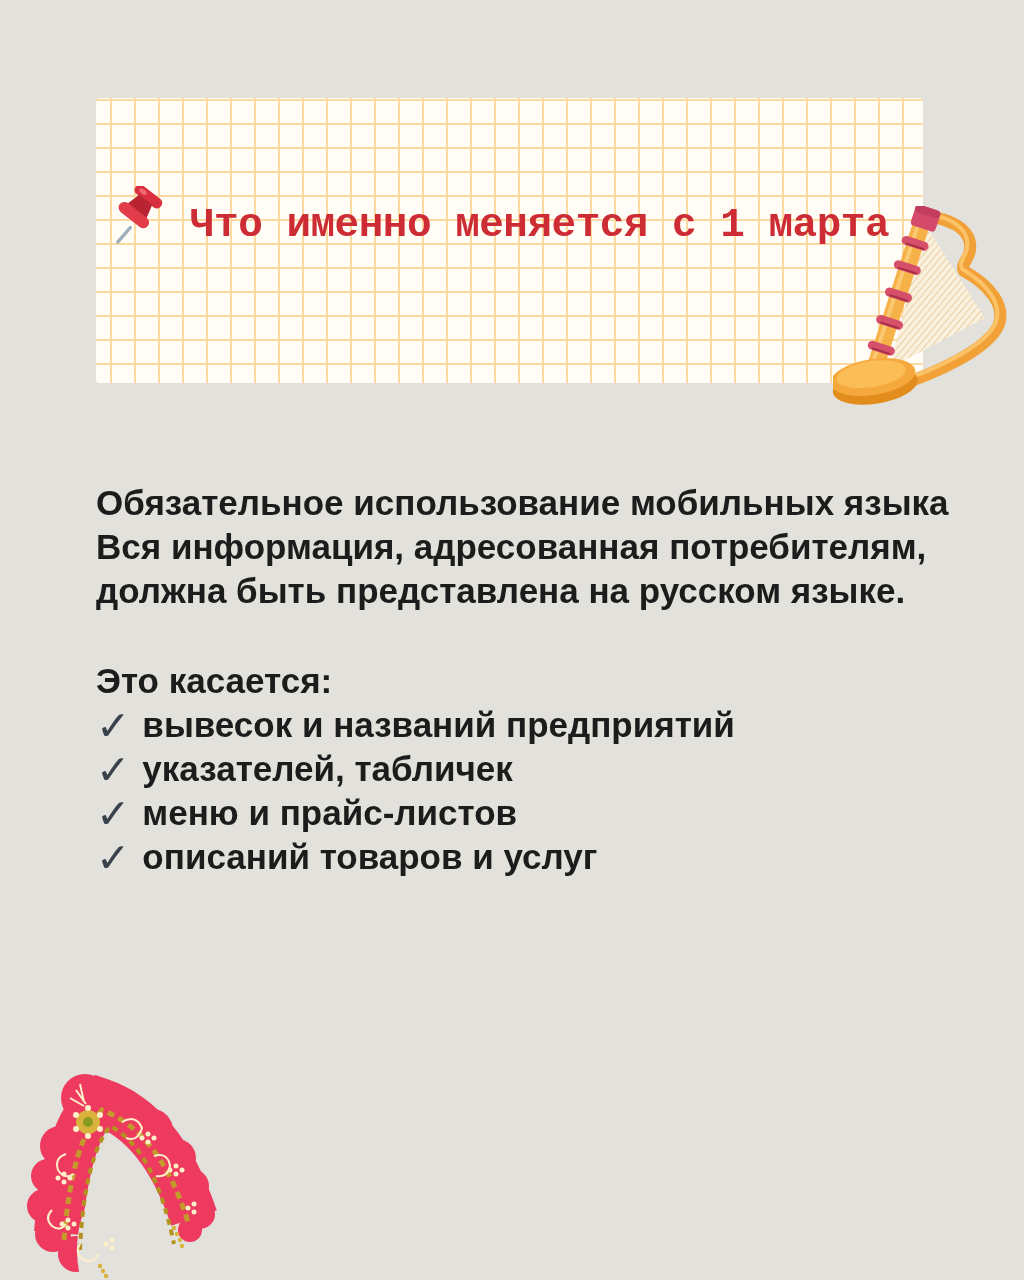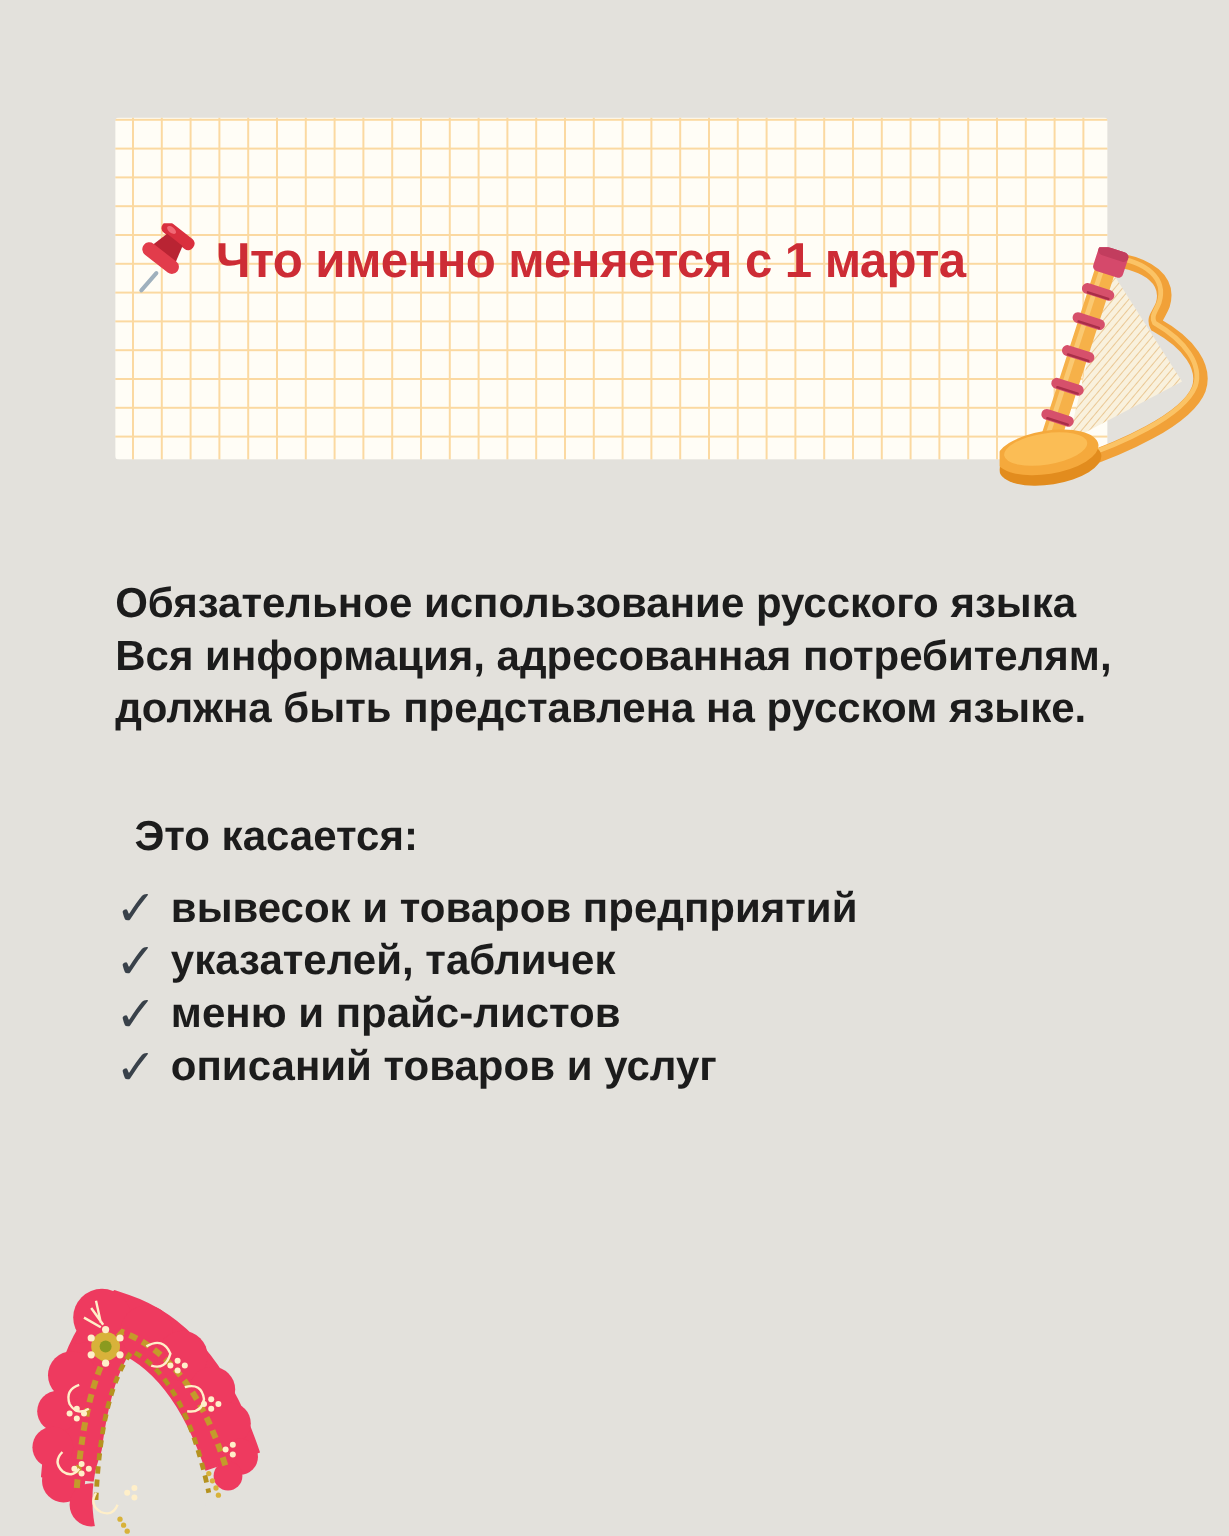--- a/index.html
+++ b/index.html
@@ -18,39 +18,39 @@
     background-image:
       linear-gradient(to right,#fbd9a1 2px,transparent 2px),
       linear-gradient(to bottom,#fbd9a1 2px,transparent 2px);
     background-size:24px 24px;
     background-position:14px 1px;
     border-radius:3px;
   }
 
   .title-row{
     position:absolute;left:112px;top:186px;
-    display:flex;align-items:center;gap:16px;
+    display:flex;align-items:flex-end;gap:26px;font-family:Liberation Mono, monospace;
   }
   .pin{flex:0 0 auto;}
   .title{
     font-size:41px;font-weight:700;color:#cd2c35;
     letter-spacing:-0.5px;white-space:nowrap;
   }
 
   .intro{
     position:absolute;left:96px;top:481px;width:858px;
     font-size:35px;font-weight:700;line-height:44px;color:#1c1c1c;
     white-space:pre-line;
   }
 
   .list{
     position:absolute;left:96px;top:659px;width:858px;
     font-size:35px;font-weight:700;line-height:44px;color:#1c1c1c;
   }
-  .list-heading{margin:16px;}
+  .list-heading{margin:0;}
   .item{margin:0;}
   .item-text{white-space:pre-line;}
   .check{
     font-weight:400;color:#39414a;margin-right:12px;
     font-size:41px;line-height:1;vertical-align:-3px;
   }
 
   .harp{position:absolute;left:833px;top:206px;}
   .kokoshnik{position:absolute;left:22px;top:1068px;}
 </style>
@@ -108,29 +108,29 @@
       <g transform="rotate(38 28 24)">
         <rect x="11" y="2" width="33" height="11" rx="5" fill="#da2f3e"></rect>
         <path d="M19 12 h17 l4 15 h-25 z" fill="#b92433"></path>
         <rect x="9" y="26" width="37" height="12" rx="6" fill="#e23c4b"></rect>
         <ellipse cx="20" cy="7" rx="4.5" ry="2.5" fill="#f4727e" opacity="0.85"></ellipse>
       </g>
     </svg>
     <div class="title">Что именно меняется с 1 марта</div>
   </div>
 
-  <div class="intro">Обязательное использование русского языка
+  <div class="intro">Обязательное использование мобильных языка
 Вся информация, адресованная потребителям,
 должна быть представлена на русском языке.</div>
 
   <div class="list">
     <div class="list-heading">Это касается:</div>
     <div>
 
-        <div class="item"><span class="check">✓</span><span class="item-text">вывесок и товаров предприятий</span></div>
+        <div class="item"><span class="check">✓</span><span class="item-text">вывесок и названий предприятий</span></div>
 
         <div class="item"><span class="check">✓</span><span class="item-text">указателей, табличек</span></div>
 
         <div class="item"><span class="check">✓</span><span class="item-text">меню и прайс-листов</span></div>
 
         <div class="item"><span class="check">✓</span><span class="item-text">описаний товаров и услуг</span></div>
 
 
       </div>
   </div>

